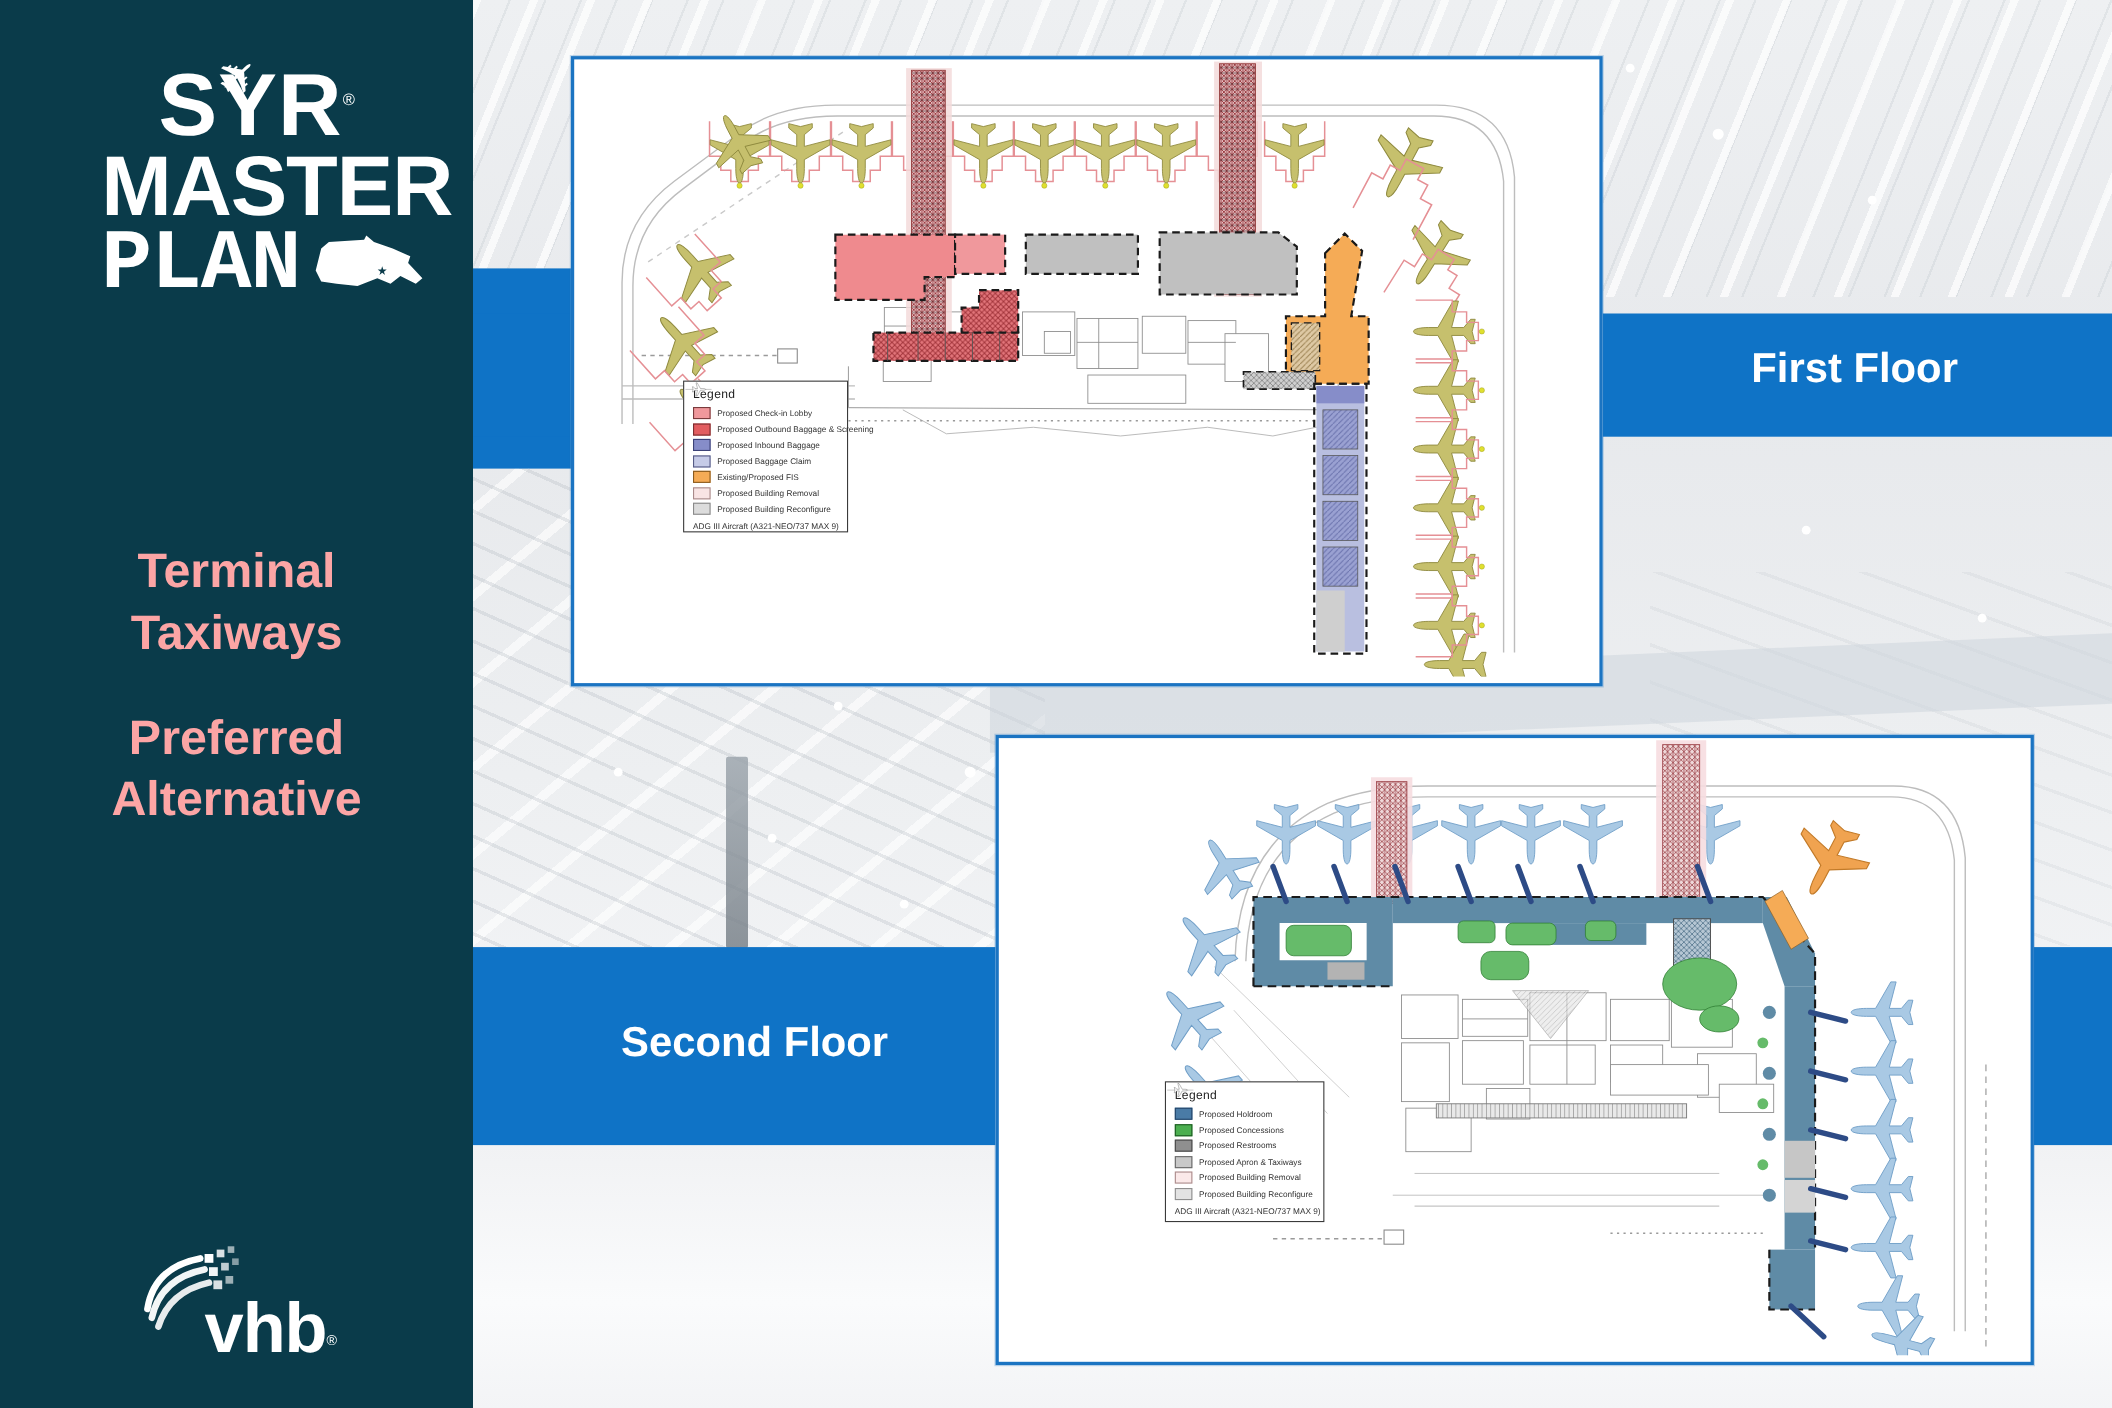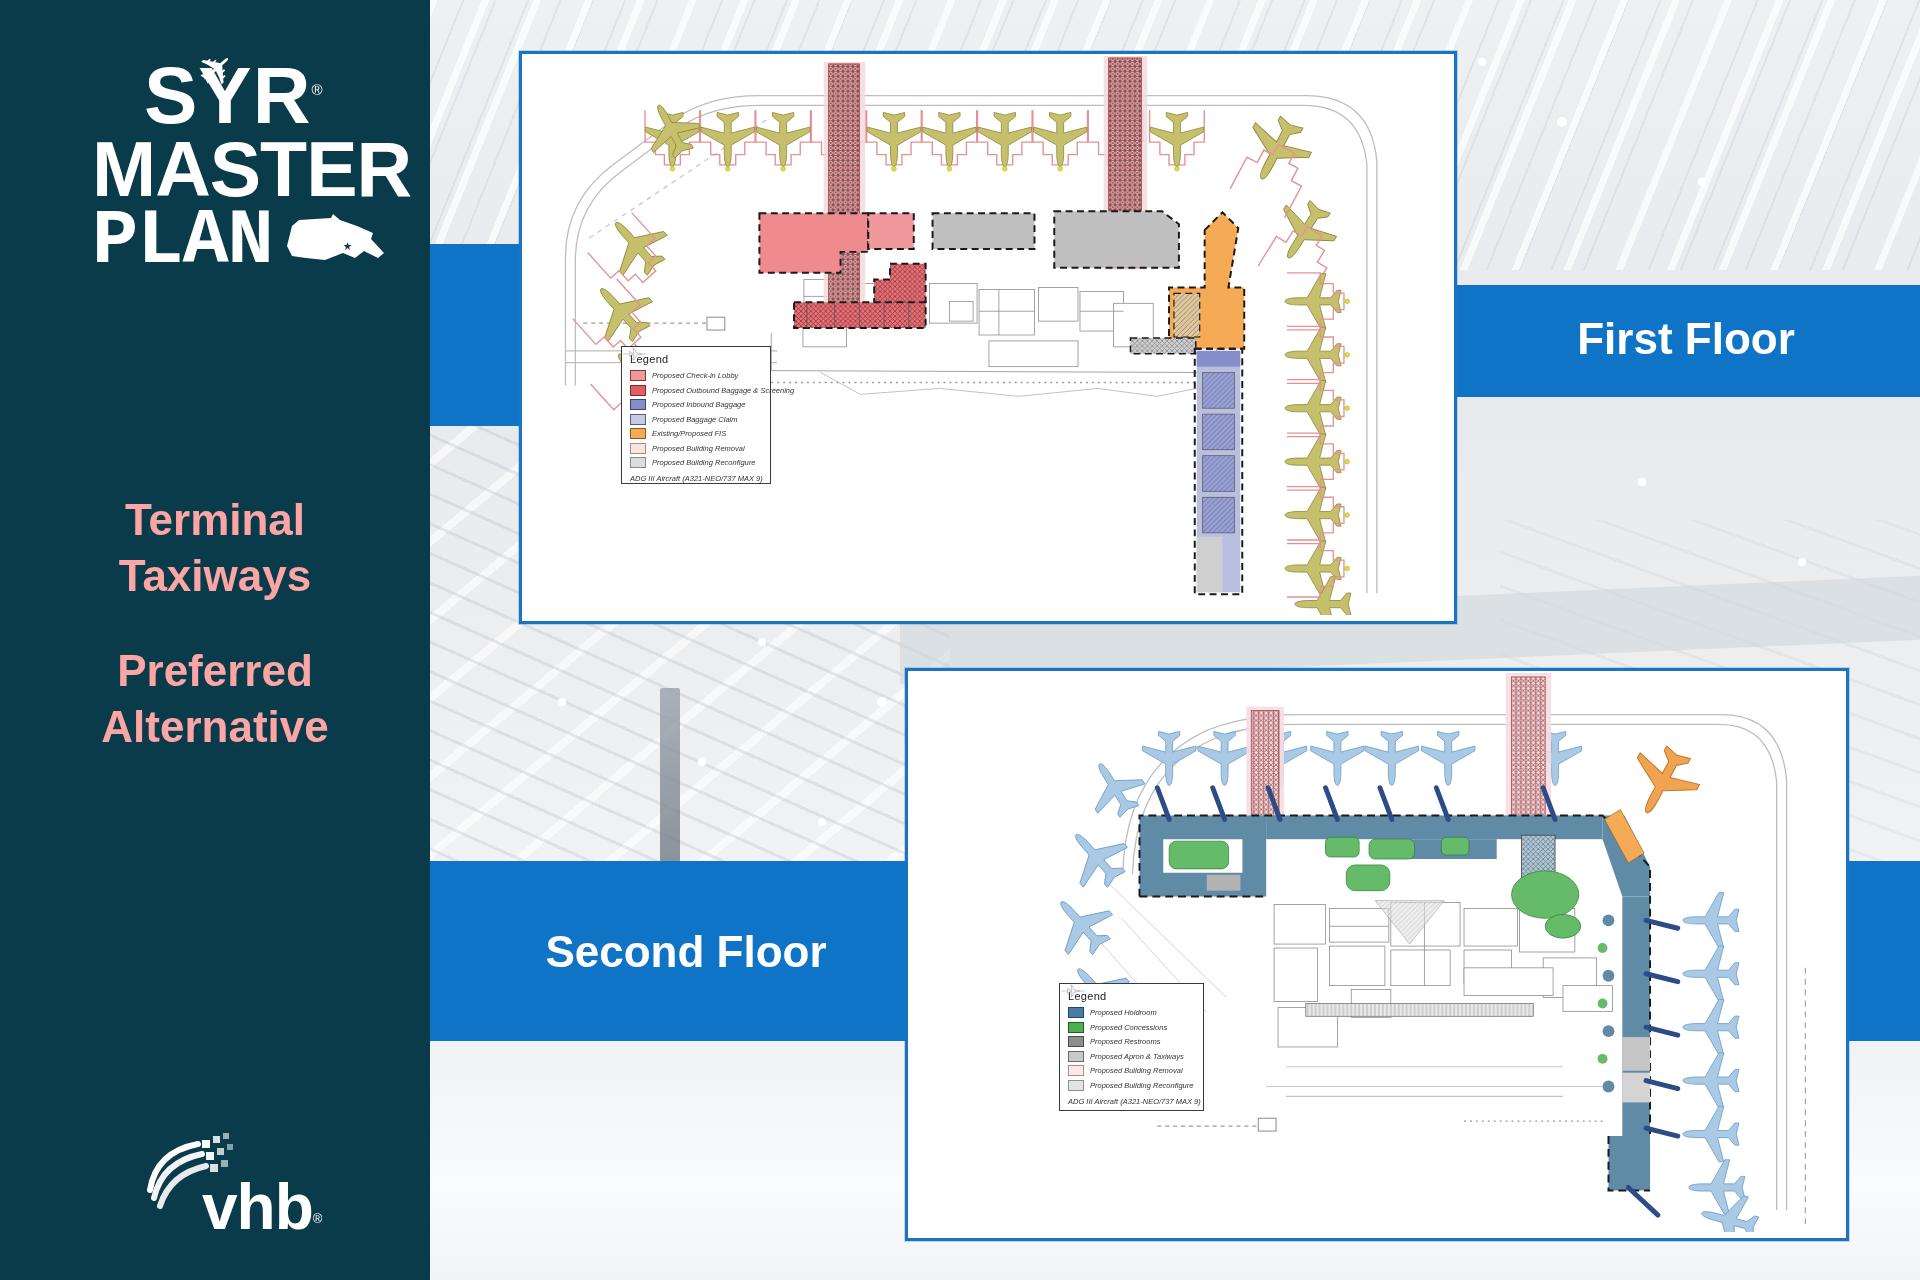--- a/index.html
+++ b/index.html
@@ -28,54 +28,54 @@
       box-shadow:620px 520px 0 3px #fff,760px 640px 0 2px #fff,880px 700px 0 3px #fff,
                  700px 760px 0 2px #fff,560px 700px 0 2px #fff,820px 820px 0 2px #fff,
                  1560px 120px 0 3px #fff,1700px 180px 0 2px #fff,1640px 480px 0 2px #fff,
                  1800px 560px 0 2px #fff,1480px 60px 0 2px #fff,740px 880px 0 3px #fff;}
 
   
   .band{background:#0f73c6;}
   .band-first{left:430px;top:285px;width:1490px;height:112px;}
   .band-first-block{left:430px;top:244px;width:96px;height:182px;}
   .band-second{left:430px;top:861px;width:1490px;height:180px;}
-  .band-label{position:absolute;color:#fff;font-weight:700;font-size:44px;text-align:center;}
+  .band-label{position:absolute;color:#fff;font-weight:700;font-size:38px;text-align:center;}
   .lbl-first{left:1451px;top:314px;width:470px;}
   .lbl-second{left:448px;top:927px;width:476px;}
 
   
   .panel{background:#fff;border:3px solid #1b74c2;box-shadow:0 0 0 1px rgba(27,116,194,.25);}
   .panel-first{left:519px;top:51px;width:932px;height:567px;}
   .panel-second{left:905px;top:668px;width:938px;height:567px;}
   .panel svg{position:absolute;left:0;top:0;}
 
   
   .legend{position:absolute;background:#fff;border:1.5px solid #3a3a3a;padding:6px 8px 5px 8px;box-sizing:border-box;}
   .legend-title{font-size:11px;color:#222;margin-bottom:5px;letter-spacing:.3px;}
   .lrow{display:flex;align-items:center;margin-bottom:3.5px;}
   .sw{width:14px;height:9px;border:1px solid #333;margin-right:6px;flex:none;}
-  .ltext{font-size:7.5px;color:#333;white-space:nowrap;font-style:italic;}
+  .ltext{font-size:7.5px;color:#333;white-space:nowrap;}
   .lnote{display:flex;align-items:flex-start;margin-top:6px;}
   .lnote svg{margin-right:5px;}
   .lg1{left:99px;top:292px;width:150px;height:138px;}
   .lg2{left:151px;top:312px;width:145px;height:128px;}
 
   
   .sidebar{left:0;top:0;width:430px;height:1280px;background:#0a3b4a;color:#fff;}
   .logo{position:absolute;left:92px;top:58px;width:300px;}
   .logo-syr{font-size:80px;font-weight:800;letter-spacing:1px;line-height:.95;padding-left:52px;}
   .logo-reg{font-size:15px;vertical-align:28px;font-weight:400;}
   .logo-row{font-size:77px;font-weight:800;letter-spacing:-1px;line-height:.93;}
   .logo-plan{display:flex;align-items:flex-end;font-family:Liberation Mono, monospace;}
   .plane-glyph{position:absolute;left:106px;top:-14px;font-size:44px;transform:rotate(-42deg);display:inline-block;}
   .ny{margin-left:10px;margin-bottom:6px;position:relative;}
   .titles{position:absolute;left:0;top:492px;width:430px;text-align:center;color:#fca5a5;}
   .t-main{font-size:44px;font-weight:700;line-height:1.28;}
   .t-sub{font-size:44px;font-weight:700;line-height:1.28;margin-top:38px;}
-  .vhb{position:absolute;left:140px;top:1128px;width:220px;height:130px;}
+  .vhb{position:absolute;left:124px;top:1128px;width:220px;height:130px;}
   .vhb-word{position:absolute;left:62px;top:42px;font-size:64px;font-weight:800;color:#fff;letter-spacing:-1px;}
   .vhb-reg{font-size:13px;vertical-align:6px;font-weight:400;}
 </style>
 </head>
 <body>
 
 <div class="stage">
 
   <div class="abs bg"></div>
   <div class="abs truss-top"></div>

